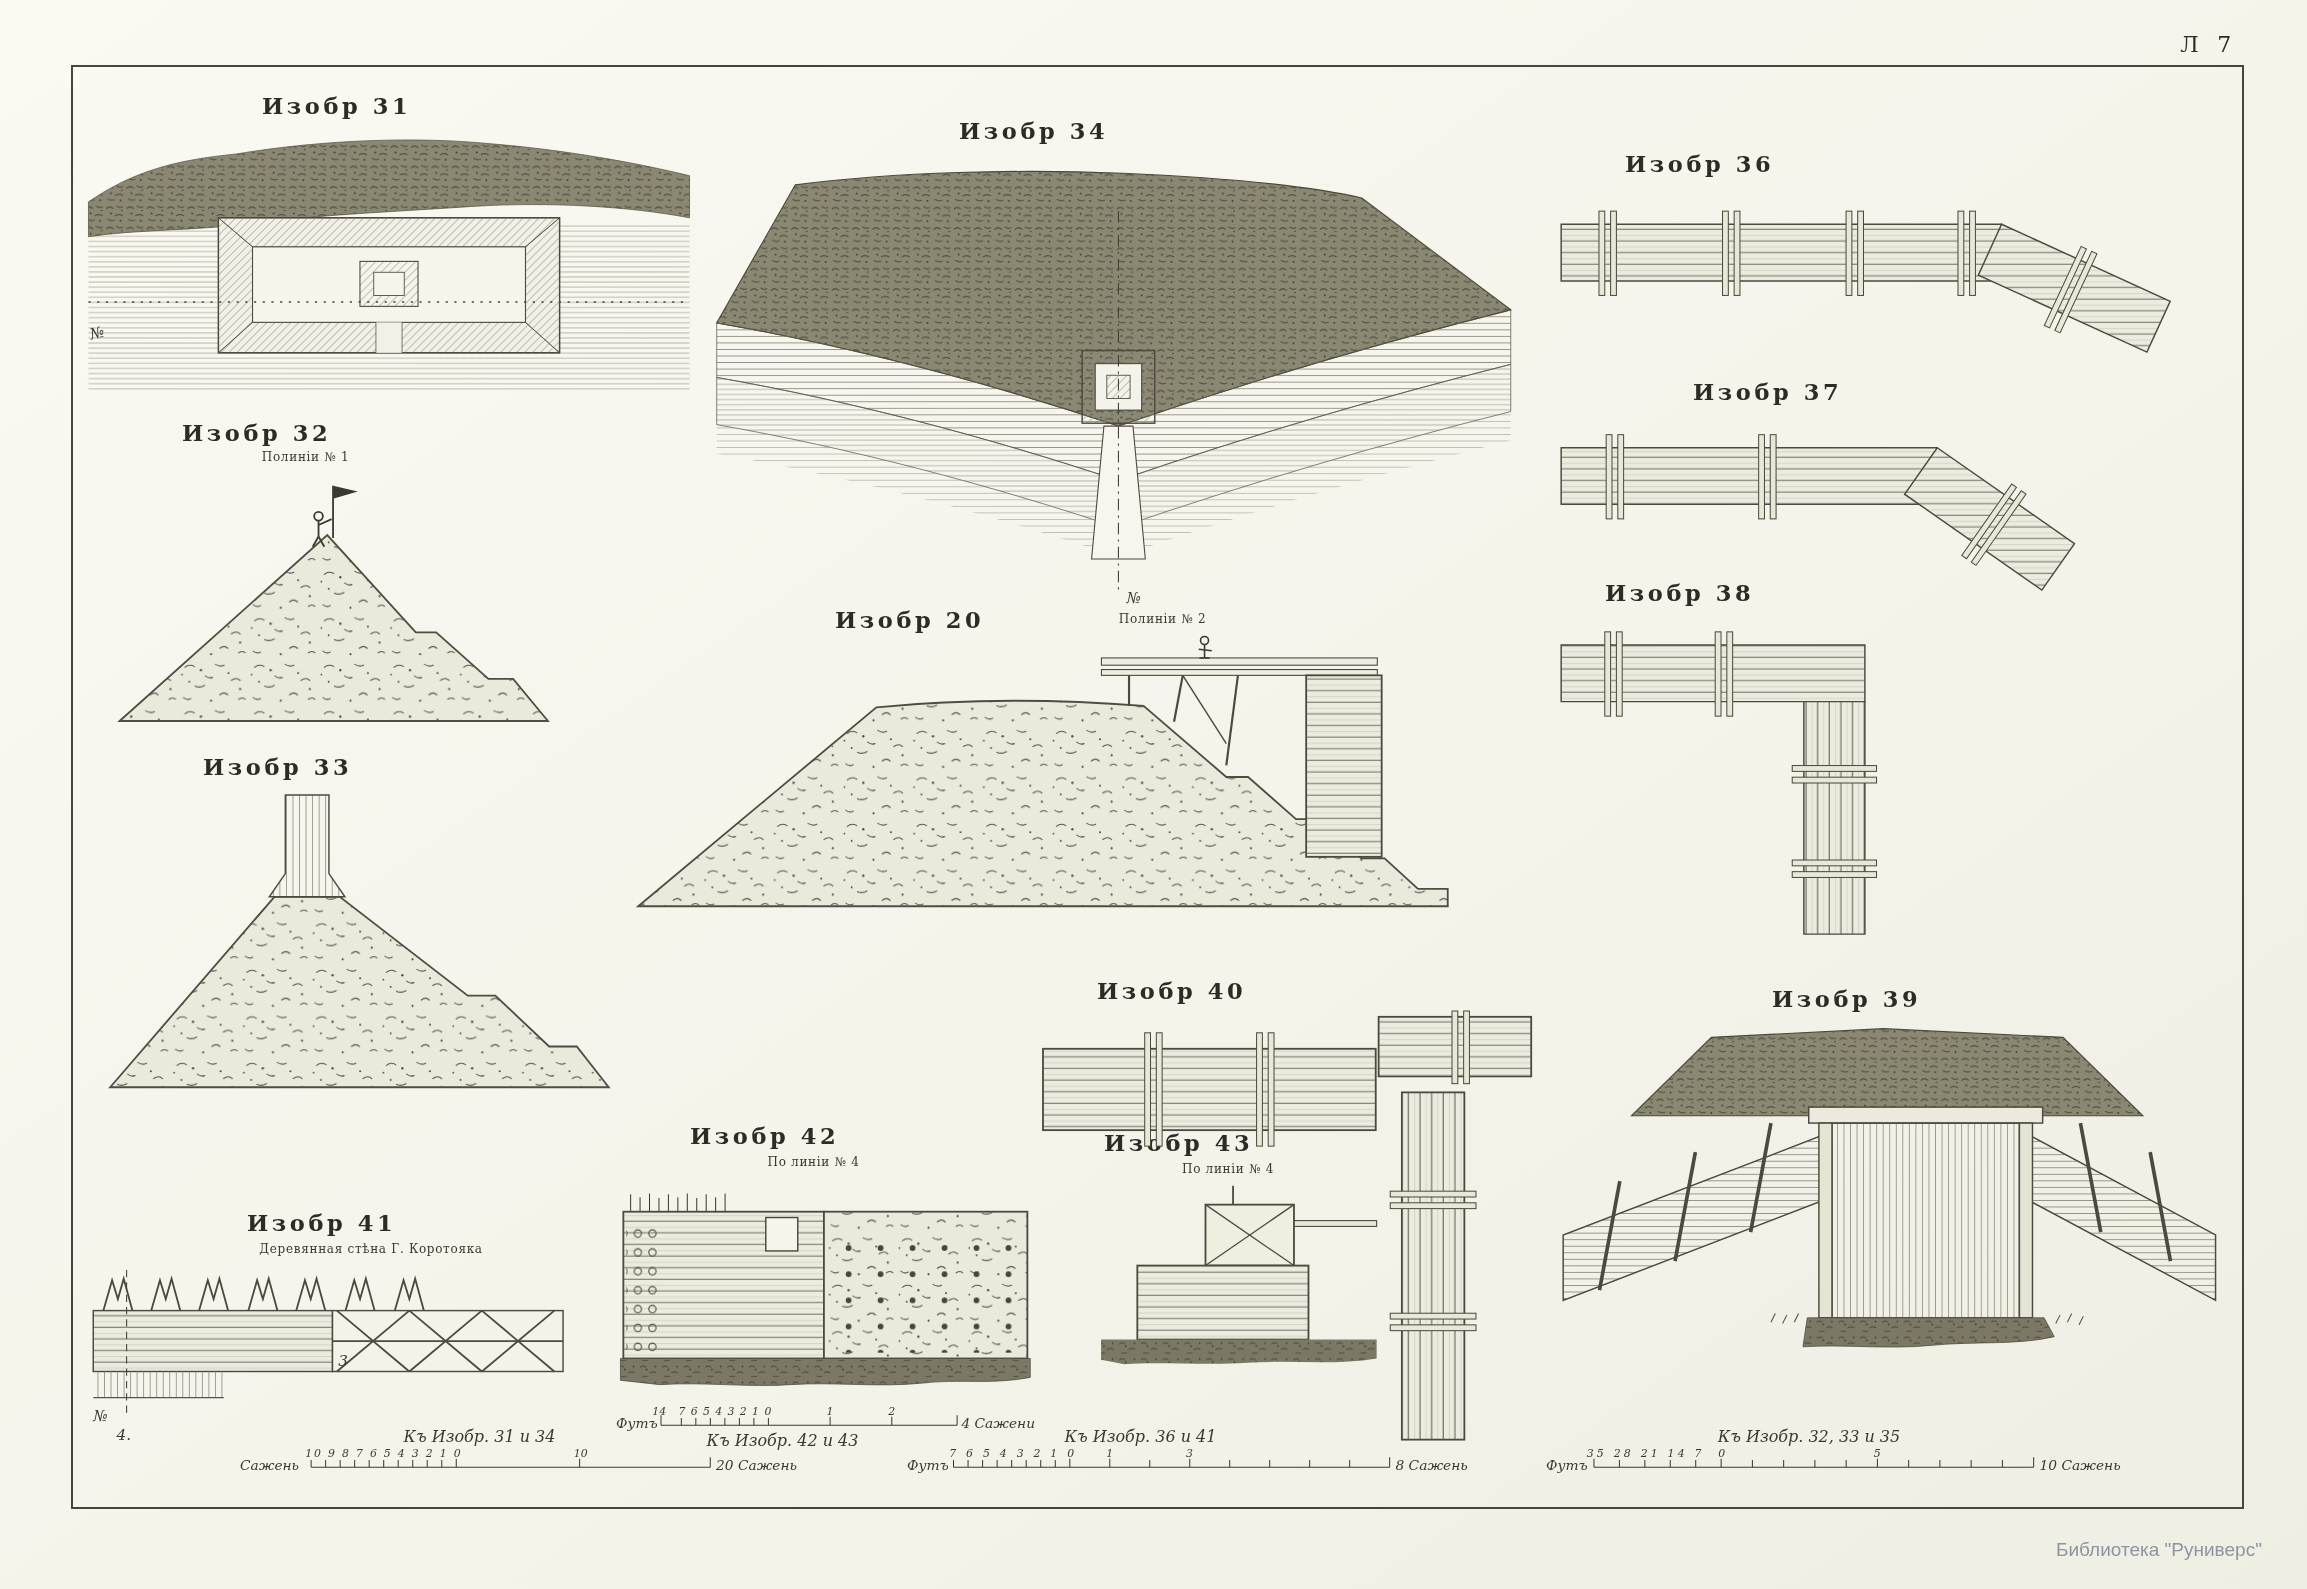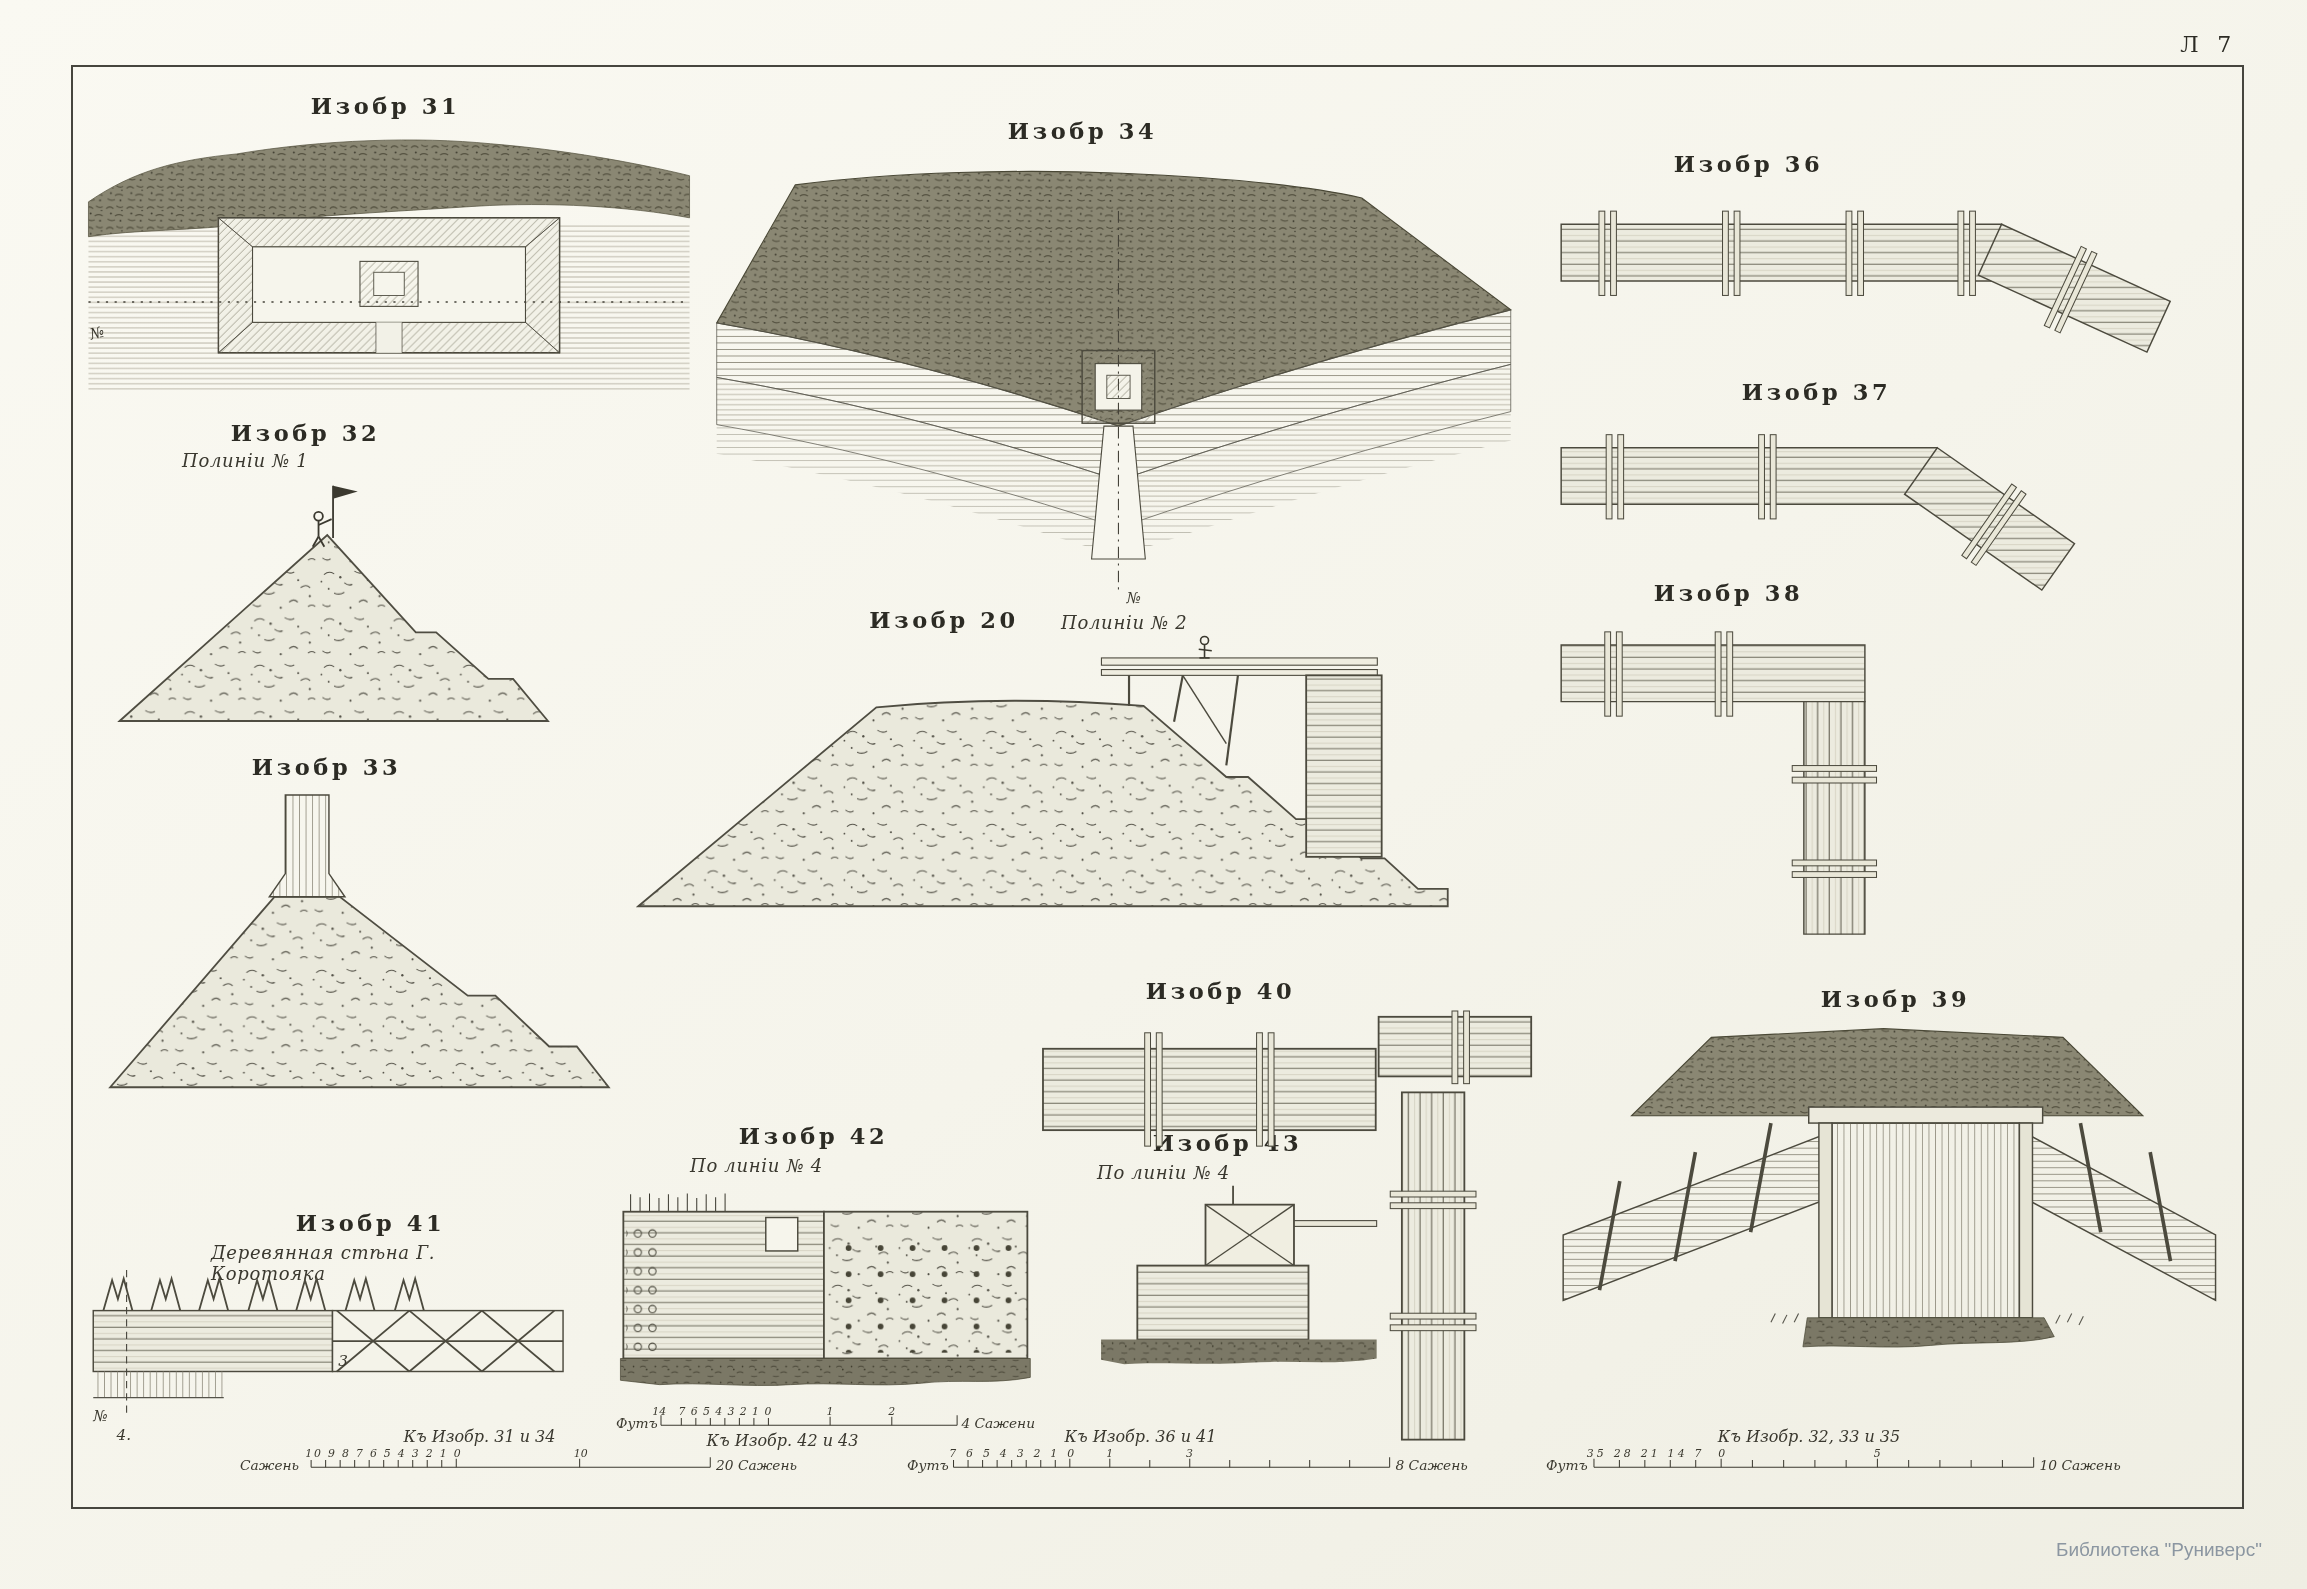--- a/index.html
+++ b/index.html
@@ -1,21 +1,21 @@
 <!DOCTYPE html>
 <html style="font-size:11.6px"><head>
 <meta charset="utf-8">
 <style>
   *{margin:0;padding:0;box-sizing:border-box}
   html,body{width:2307px;height:1589px}
   body{position:relative;background:#ece9df;font-family:"DejaVu Serif",serif;color:#34322a;overflow:hidden}
   .sheet{position:absolute;inset:0;background:linear-gradient(145deg,#faf9f2 0%,#f5f4eb 55%,#efeee3 100%)}
   .frame{position:absolute;left:71px;top:65px;width:2173px;height:1444px;border:2.2px solid #46453e;background:transparent}
-  .fig-title{position:absolute;font-size:22.5px;font-weight:700;letter-spacing:3.6px;text-align:center;color:#2c2b24}
-  .fig-sub{position:absolute;font-size:18px;font-style:italic;letter-spacing:0.7px;text-align:left;color:#3a382f}
+  .fig-title{position:absolute;font-size:22.5px;font-weight:700;letter-spacing:3.6px;color:#2c2b24}
+  .fig-sub{position:absolute;font-size:12px;letter-spacing:0.7px;text-align:center;color:#3a382f}
   .art{position:absolute;overflow:visible}
   .ann{font:italic 21px "DejaVu Serif",serif;fill:#3b392f}
   .scale-label{position:absolute;font-size:16px;font-style:italic;text-align:center;color:#3a382f}
   .su{font:italic 19px "DejaVu Serif",serif;fill:#3b392f}
   .st{font:italic 15px "DejaVu Serif",serif;fill:#3b392f}
   .sl{stroke:#3b392f;stroke-width:1.4;fill:none}
   .plate-no{position:absolute;left:2128px;top:32px;width:109px;font-size:22px;font-weight:400;letter-spacing:5.8px;text-align:right;color:#2c2b24}
   .watermark{position:absolute;left:2056px;top:1539px;font-family:"Liberation Sans",sans-serif;font-size:19px;color:#8b96a1}
 </style>
 </head>

